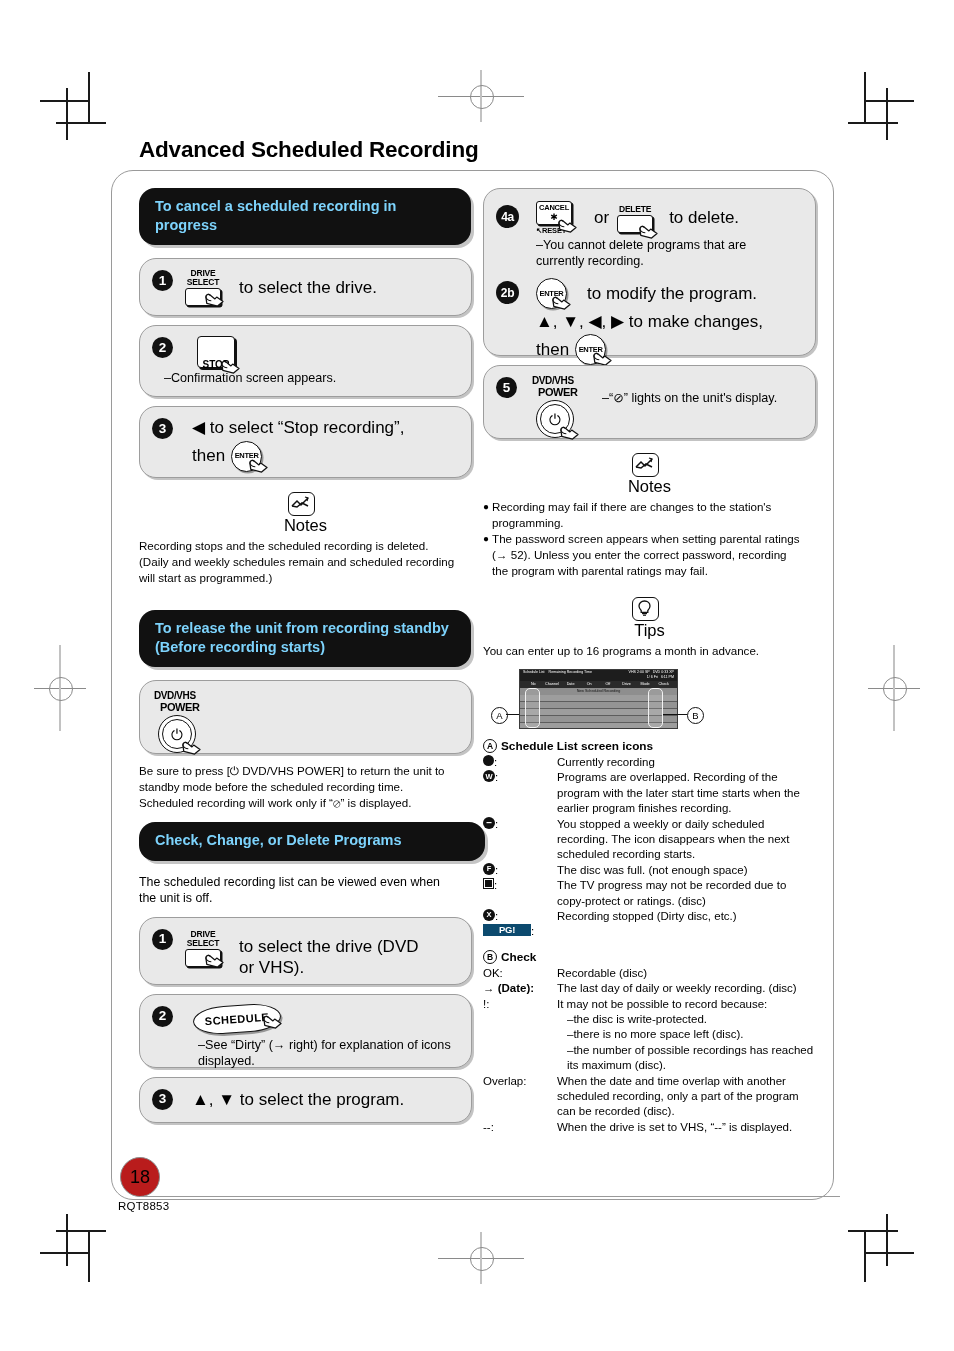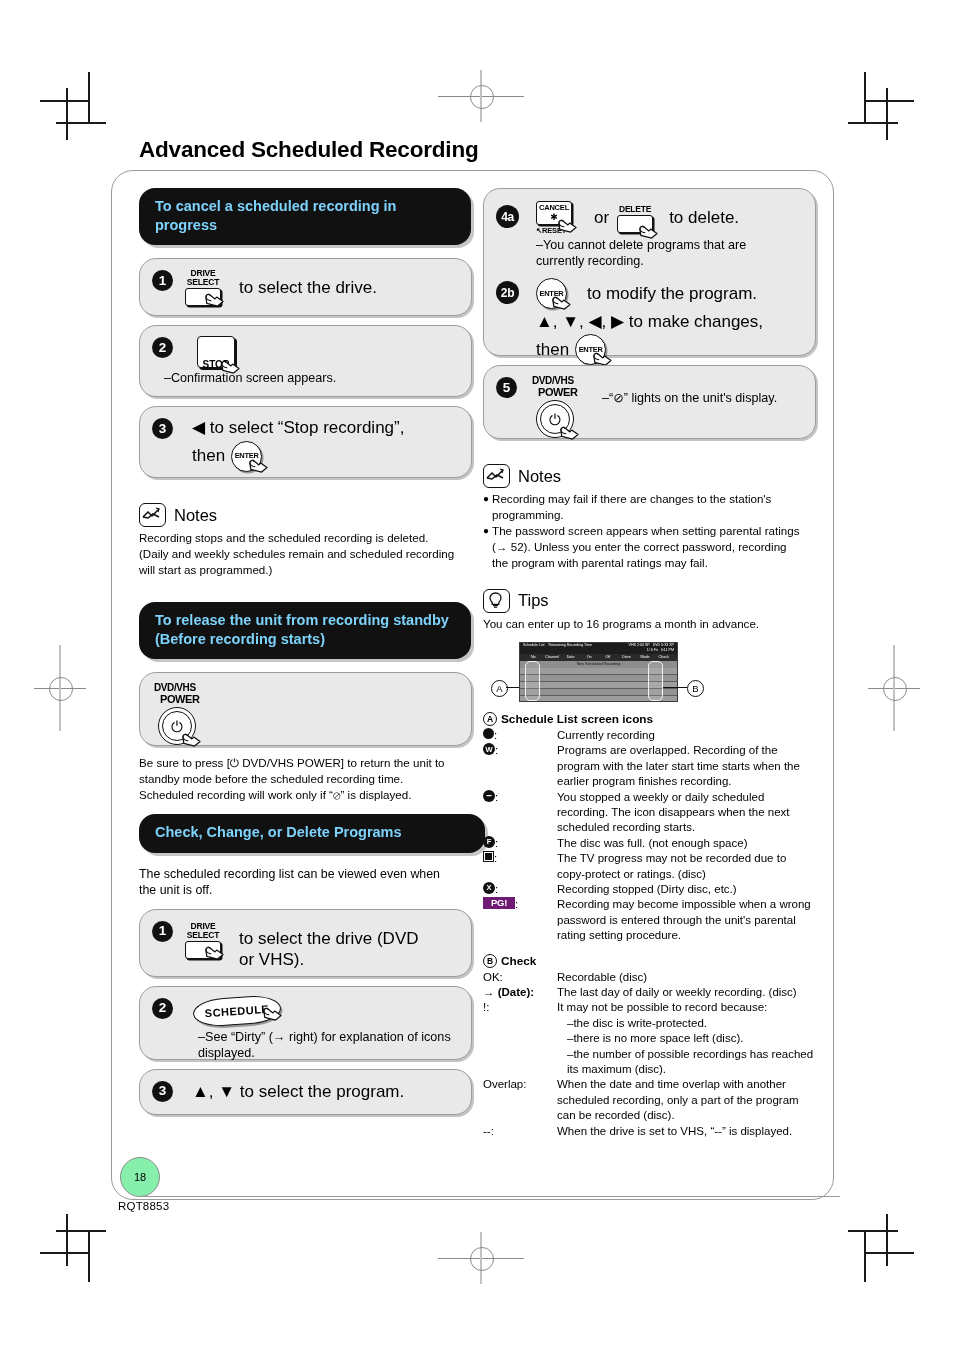--- a/index.html
+++ b/index.html
@@ -45,22 +45,22 @@
     box-sizing: border-box;
     background: #fff;
   }
   .page-num {
     position: absolute;
     left: 120px; top: 1157px;
     width: 38px; height: 38px;
     border: 1px solid #8d8d8d;
     border-radius: 50%;
     display: flex; align-items: center; justify-content: center;
-    font-size: 11px;
-    background:#86efac;
+    font-size: 18px;
+    background:#b91c1c;
   }
   .footer-rule {
     position: absolute;
     left: 140px; top: 1196px;
     width: 700px; height: 1px;
     background: #9a9a9a;
   }
   .footer-code {
     position: absolute;
     left: 118px; top: 1200px;
@@ -211,21 +211,22 @@
   
   .hand {
     position: absolute;
     width: 22px; height: 18px;
     pointer-events: none;
   }
 
   
   .note-head {
     display: flex; align-items: center;
-    margin: 25px 0 3px 0;
+    margin: 14px 0 3px 0;
+    flex-direction: column;
   }
   .note-ico {
     width: 25px; height: 22px;
     border: 1.4px solid #111;
     border-radius: 6px;
     margin-right: 8px;
     position: relative;
     background:#fff;
     flex: none;
   }
@@ -316,22 +317,22 @@
     display:inline-block; width: 11px; height: 11px;
     background:#111; color:#fff; vertical-align:-1px; position:relative;
   }
   .ico-copy:after{
     content:"";
     position:absolute; left:1px; top:1px; right:1px; bottom:1px;
     border:1px solid #fff;
   }
   .ico-pg {
     display:inline-block;
-    background:#701a75; color:#fff; font-size: 9.5px; font-weight:bold;
-    padding: 0px 8px; letter-spacing: -0.3px; line-height:12px;
+    background:#0c4a6e; color:#fff; font-size: 9.5px; font-weight:bold;
+    padding: 0px 16px; letter-spacing: -0.3px; line-height:12px;
   }
   .inline-arrow { font-weight: bold; }
 
   .para { font-size: 12.4px; line-height: 1.34; margin: 6px 0 10px 0; }
   .para-sm { font-size: 11.6px; line-height: 1.35; margin: 7px 0 12px 0; }
 </style>
 </head>
 <body>
 
 <div class="cropmark" style="left:40px; top:100px; width:50px; height:1.6px;"></div>
@@ -717,21 +718,20 @@
         <span>:</span>
     </div>
     <div class="legend-def">Recording stopped (Dirty disc, etc.)</div>
   </div>
 
   <div class="legend-row">
     <div class="legend-key">
       <span class="ico-pg">PG!</span>
         <span>:</span>
     </div>
-    <div class="legend-def">Recording may become impossible when a wrong password is entered through the unit's parental rating setting procedure.</div>
   </div>
 
   <div class="legend-title" style="margin-top:10px;">
     <span class="circ-letter">B</span>
     <span>Check</span>
   </div>
 
   <div class="legend-row">
     <div class="legend-key">OK:</div>
     <div class="legend-def">Recordable (disc)</div>

